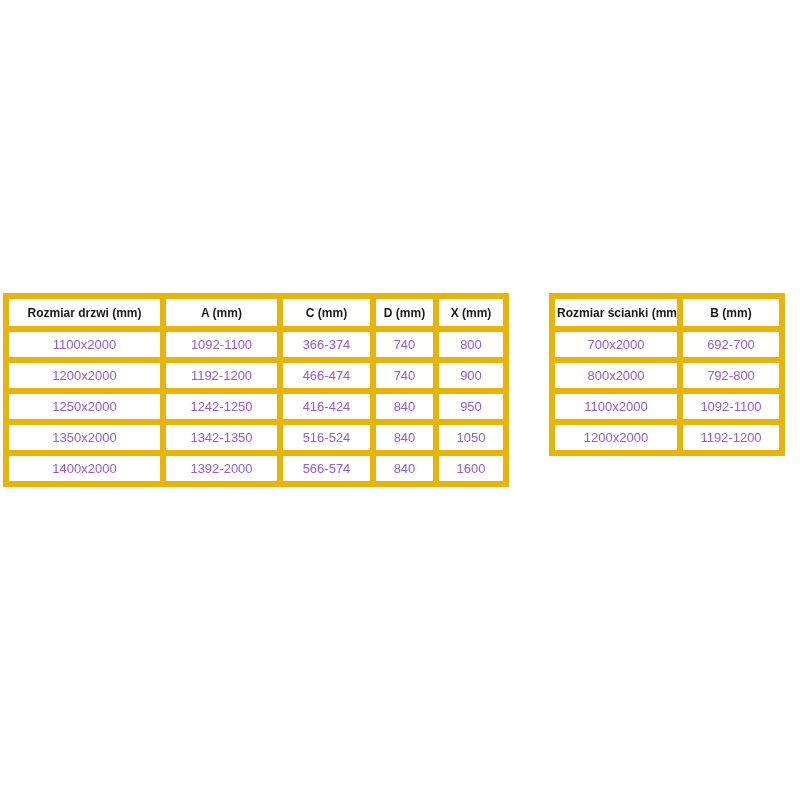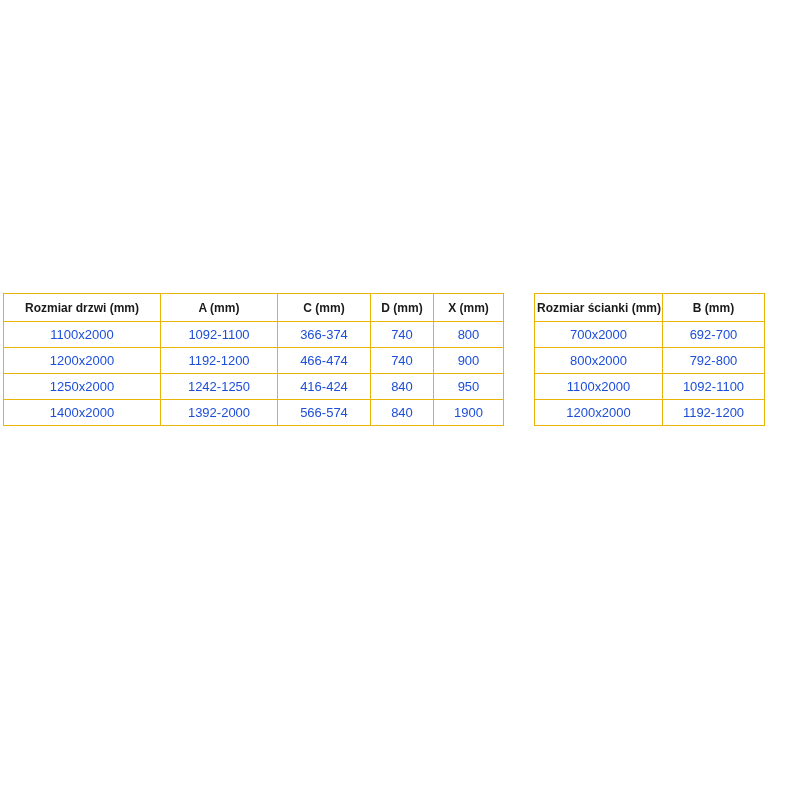--- a/index.html
+++ b/index.html
@@ -17,46 +17,46 @@
     overflow: hidden;
   }
   table.spec-table {
     position: absolute;
     border-collapse: collapse;
     table-layout: fixed;
     background: #ffffff;
   }
   table.spec-table th,
   table.spec-table td {
-    border: 1px solid #eab308;
+    border: 6px solid #eab308;
     text-align: center;
     vertical-align: middle;
     padding: 0 2px;
     white-space: nowrap;
     overflow: hidden;
   }
   table.spec-table th {
     font-weight: bold;
     font-size: 12px;
     height: 27px;
     color: #1a1a1a;
   }
   table.spec-table td {
     font-weight: normal;
     font-size: 13px;
     height: 25px;
-    color: #1d4ed8;
+    color: #8b5cf6;
   }
   #door-table {
     left: 3px;
     top: 293px;
     width: 500px;
   }
   #wall-table {
-    left: 534px;
+    left: 549px;
     top: 293px;
     width: 230px;
   }
 </style>
 </head>
 <body>
 
 <div class="canvas">
 
   <table id="door-table" class="spec-table">
@@ -92,25 +92,32 @@
           <td>900</td>
         </tr>
         <tr>
           <td>1250x2000</td>
           <td>1242-1250</td>
           <td>416-424</td>
           <td>840</td>
           <td>950</td>
         </tr>
         <tr>
+          <td>1350x2000</td>
+          <td>1342-1350</td>
+          <td>516-524</td>
+          <td>840</td>
+          <td>1050</td>
+        </tr>
+        <tr>
           <td>1400x2000</td>
           <td>1392-2000</td>
           <td>566-574</td>
           <td>840</td>
-          <td>1900</td>
+          <td>1600</td>
         </tr>
       </tbody>
     </table>
 
   <table id="wall-table" class="spec-table">
     <colgroup>
       <col style="width:128px">
       <col style="width:102px">
     </colgroup>
   <thead>

